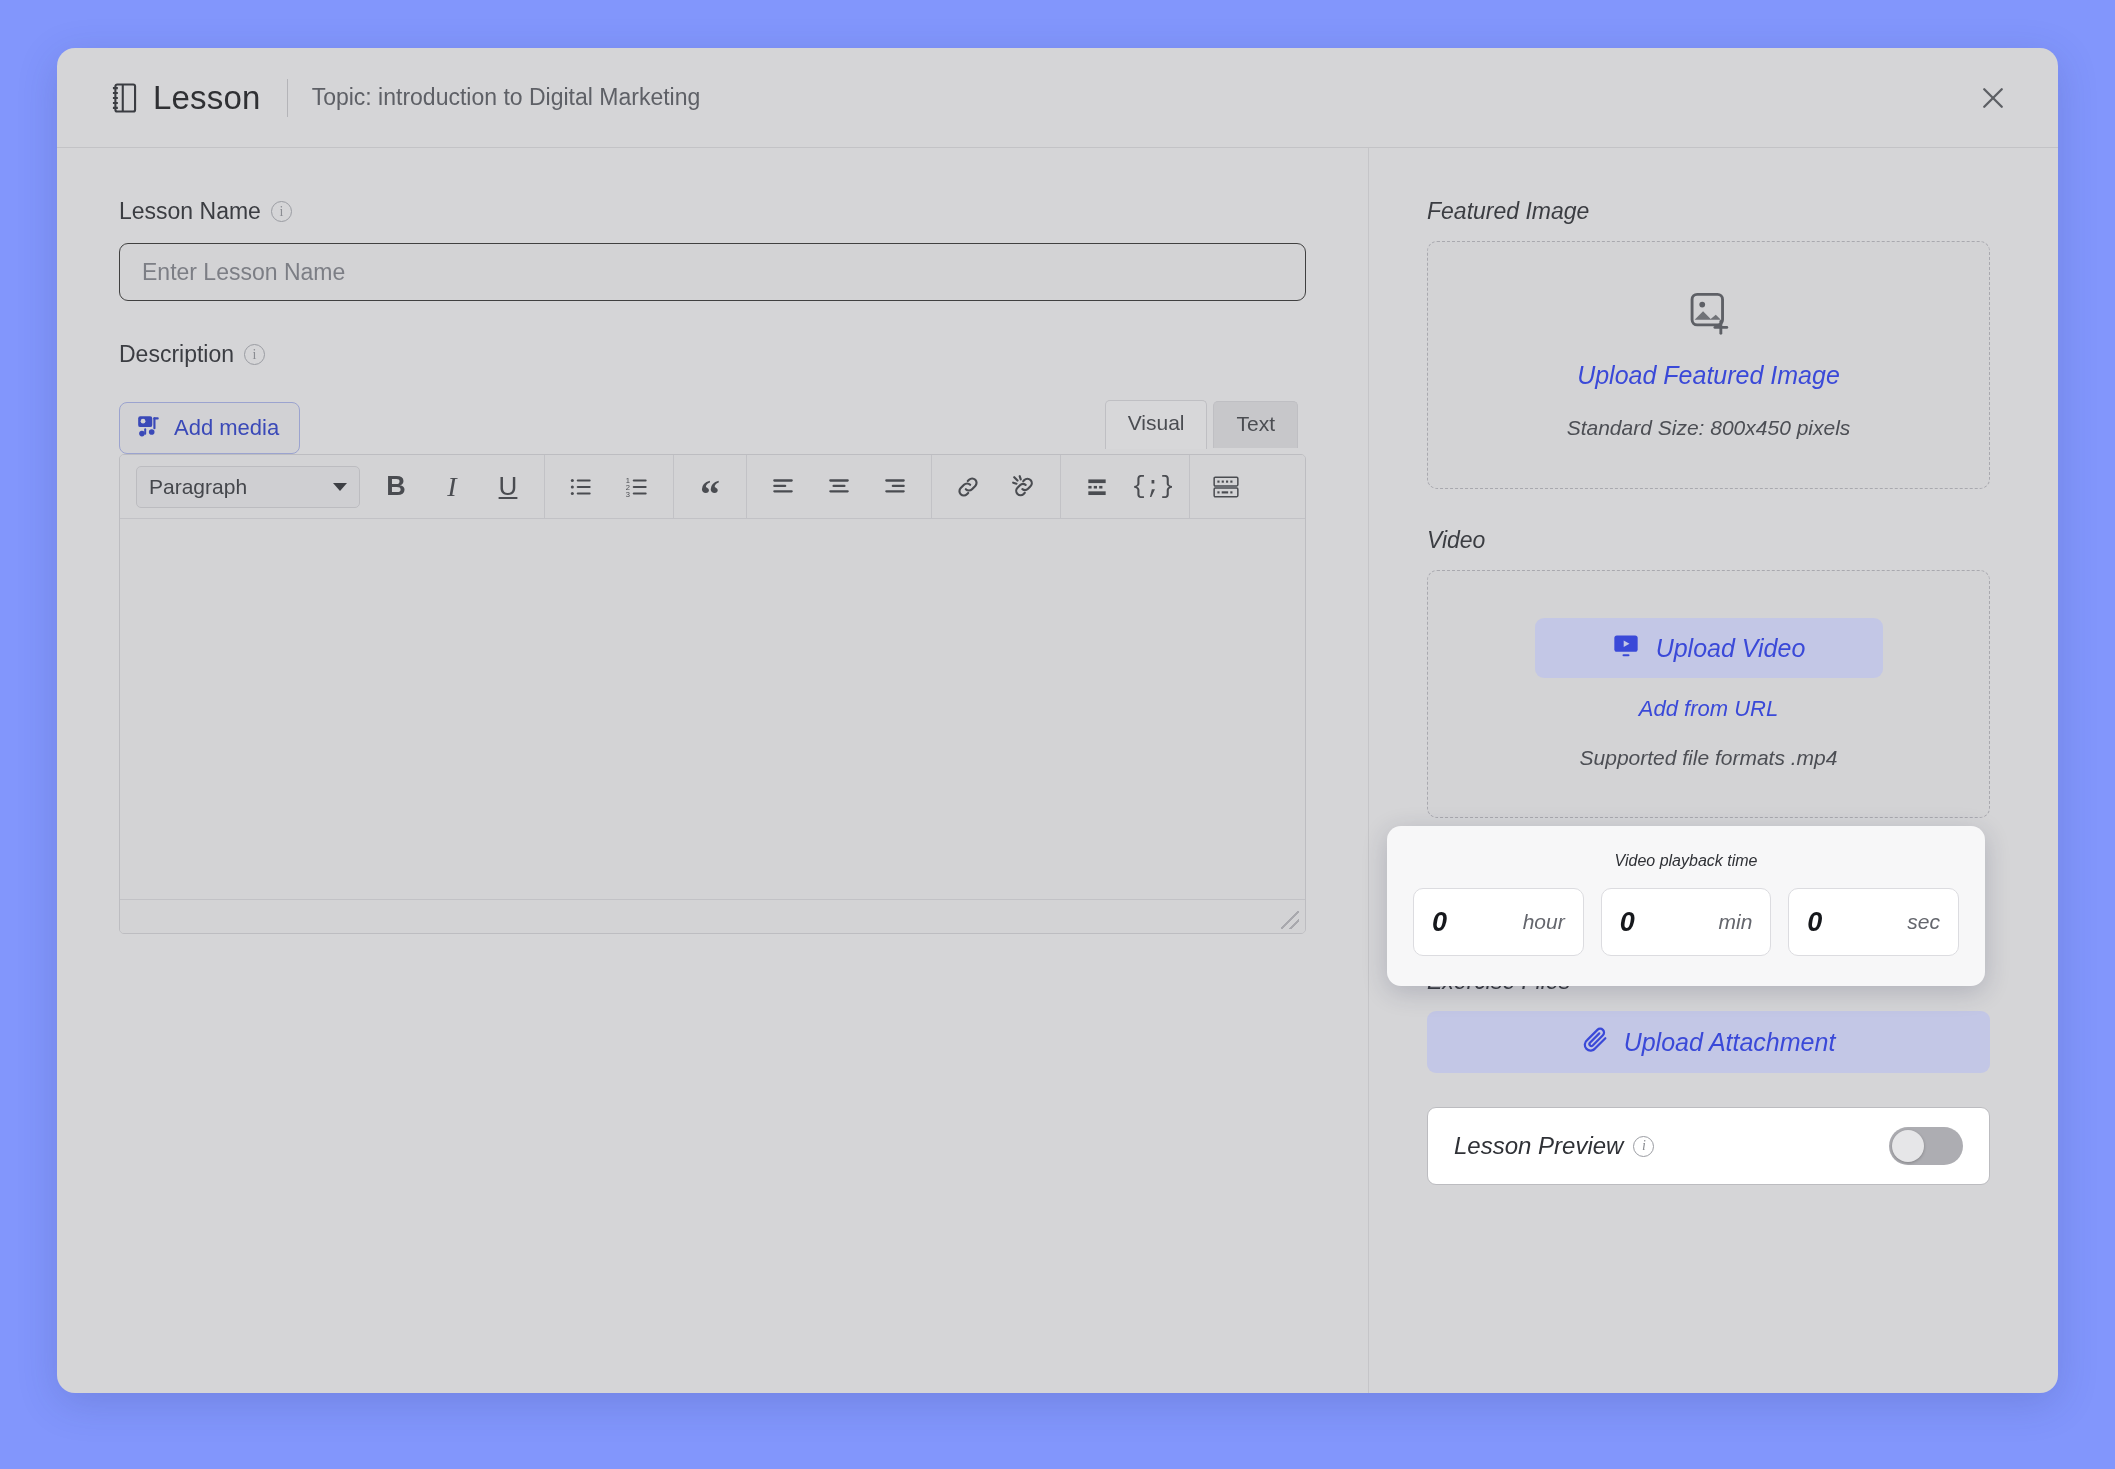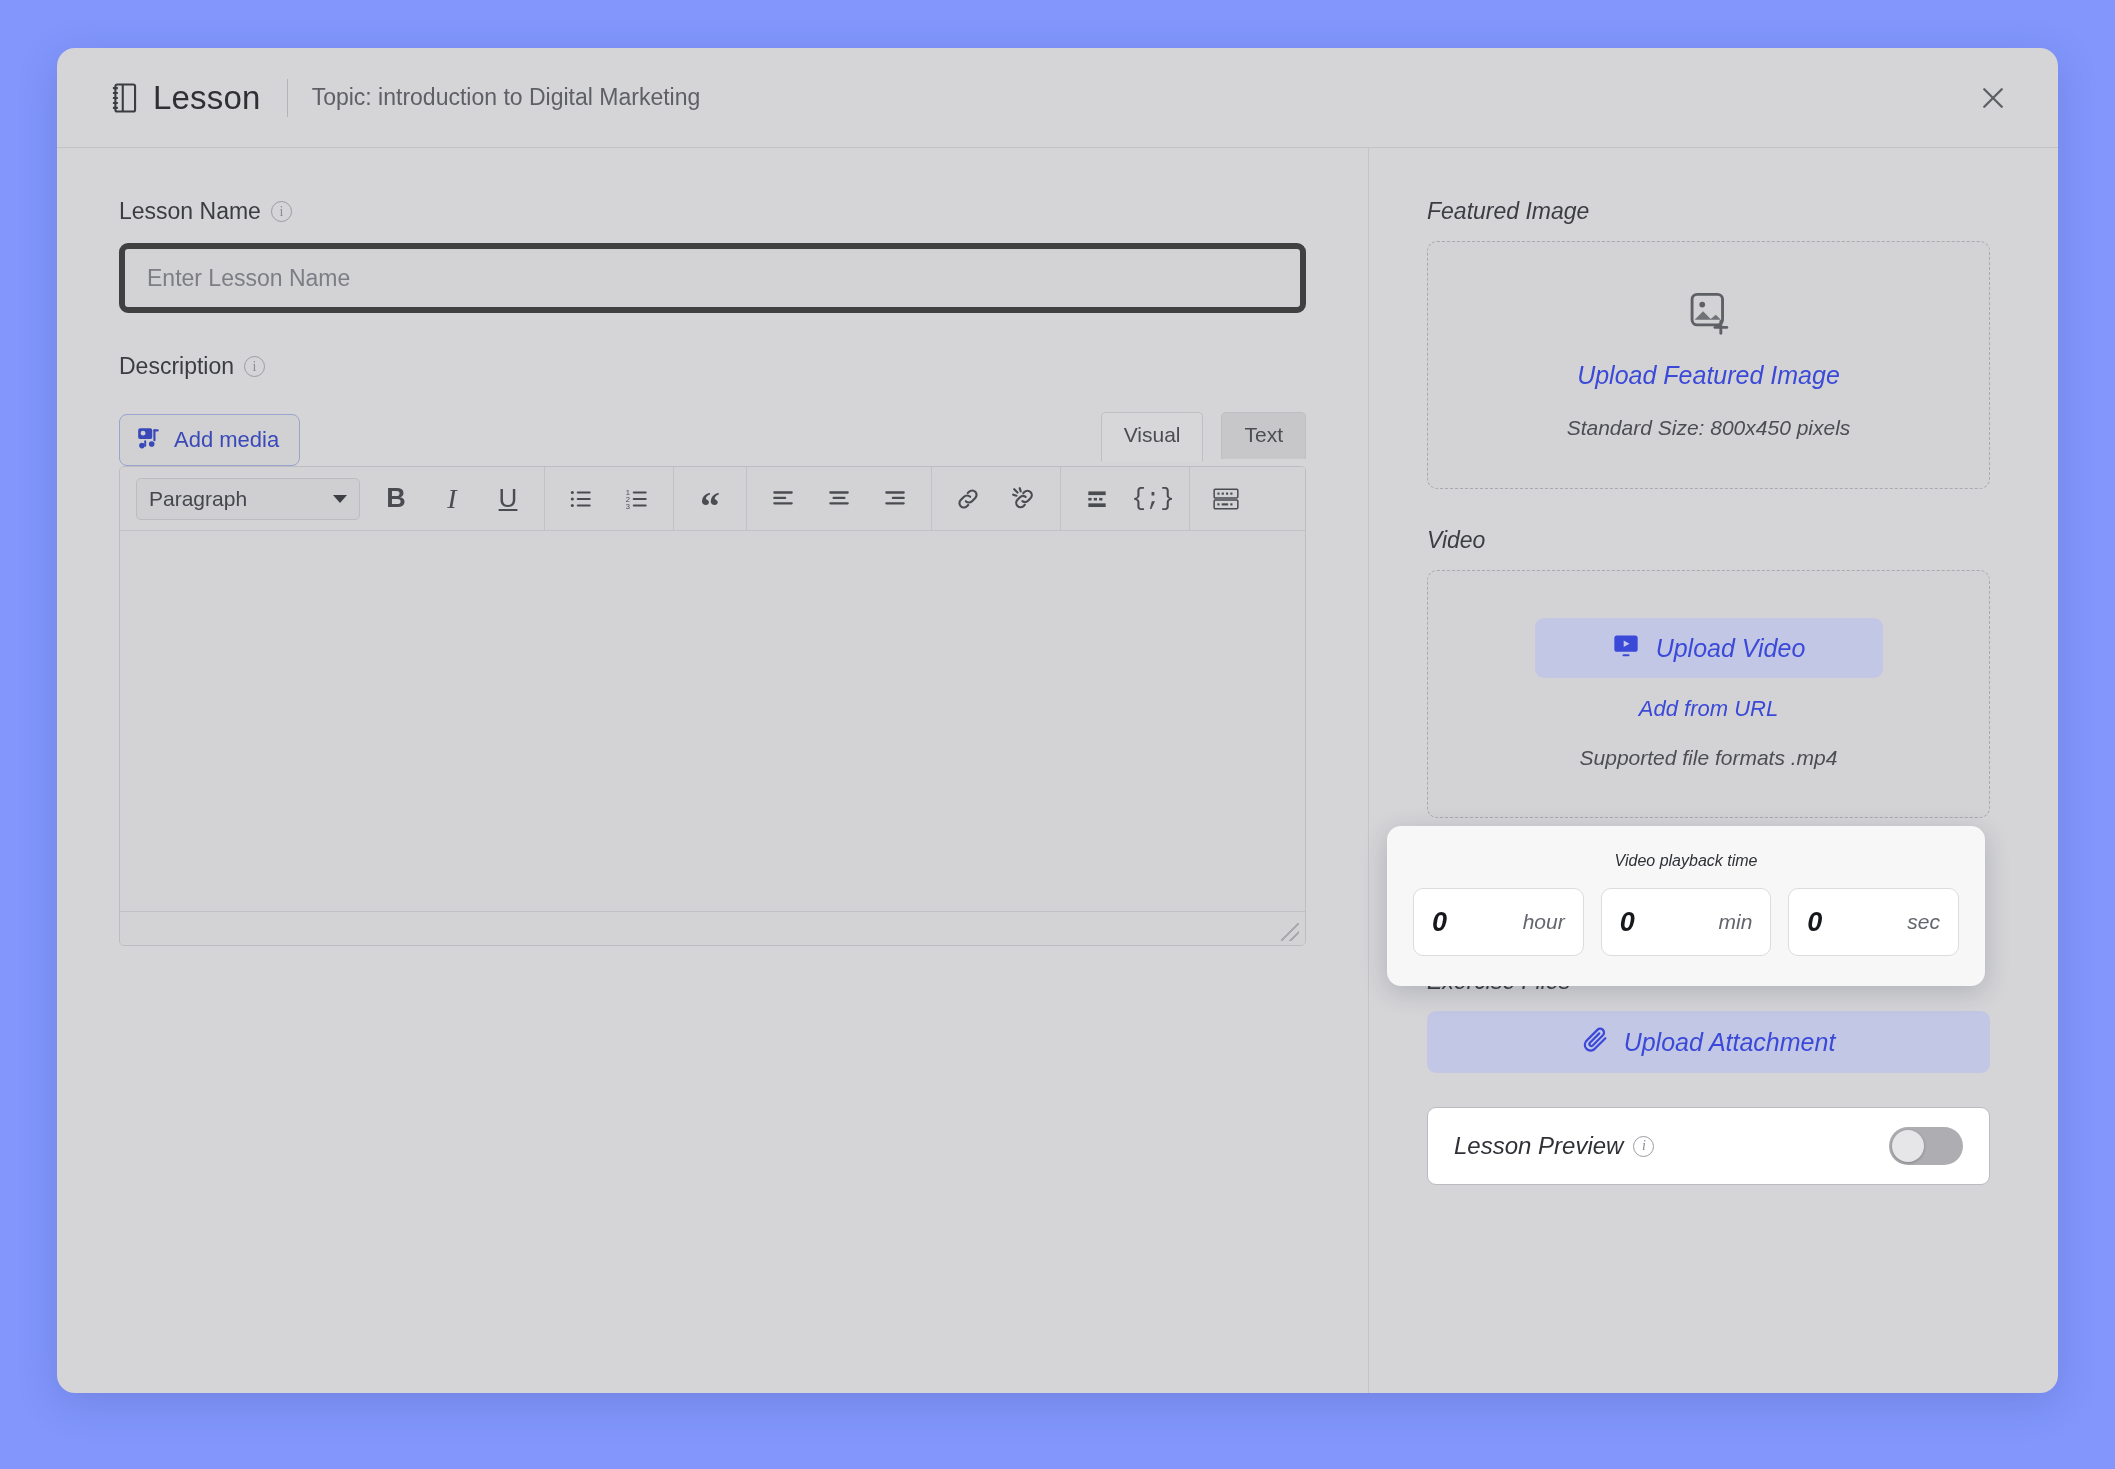--- a/index.html
+++ b/index.html
@@ -90,22 +90,22 @@
     color: #8a8c92;
     font-size: 14px;
     font-family: "Liberation Serif", serif;
     display: flex; align-items: center; justify-content: center;
     line-height: 1;
   }
 
   
   .text-input {
     width: 100%;
-    height: 70px;
-    border: 6px solid #404040;
+    height: 58px;
+    border: 1px solid #404040;
     border-radius: 9px;
     background: #d3d3d5;
     font-size: 23px;
     color: #3b3d42;
     padding: 0 22px;
     font-family: "Liberation Sans", sans-serif;
     outline: none;
   }
   .text-input::placeholder { color: #7c7e85; }
 
@@ -122,25 +122,25 @@
     padding: 10px 20px 10px 16px;
     cursor: pointer;
     margin-top: 16px;
   }
   .addmedia-btn span.lbl { font-size: 22px; color: #3a49b8; }
 
   
   .editor-wrap { position: relative; }
   .editor-tabs {
     position: absolute;
-    right: 0;
+    right: 8px;
     top: -54px;
     display: flex;
-    gap: 18px;
-    align-items: flex-start;
+    gap: 6px;
+    align-items: center;
   }
   .tab {
     border: 1px solid #bfbfc3;
     border-bottom: none;
     border-radius: 5px 5px 0 0;
     padding: 10px 22px 12px;
     font-size: 21px;
     color: #4b4d52;
     background: #c7c7ca;
     cursor: pointer;

